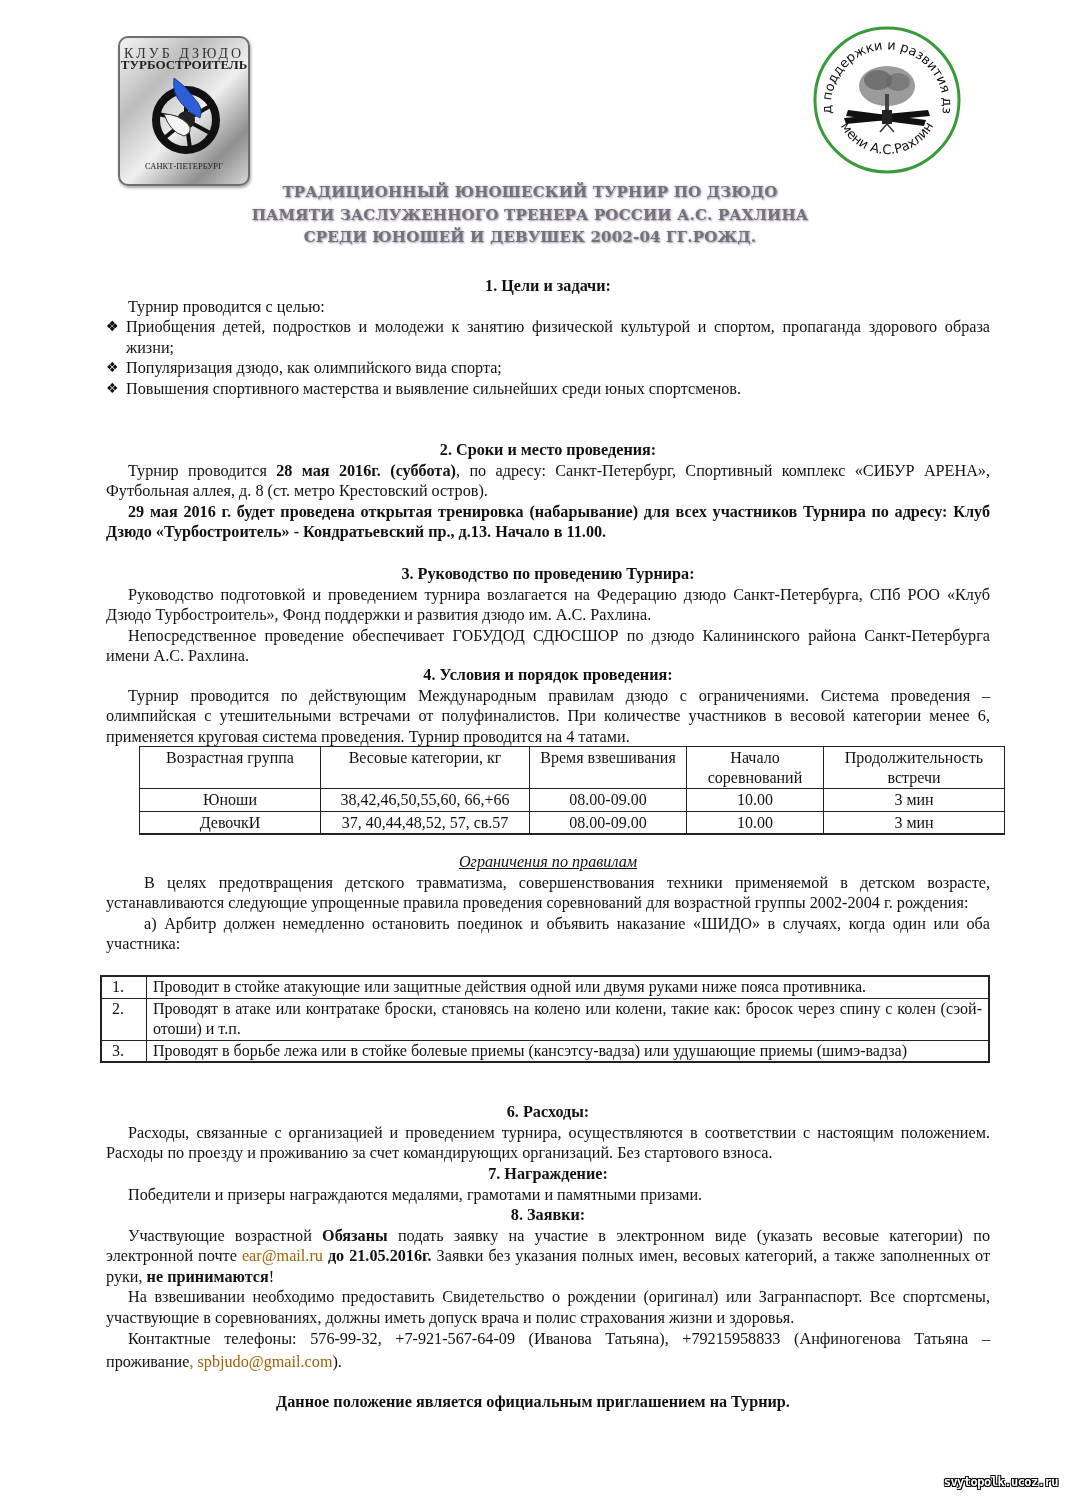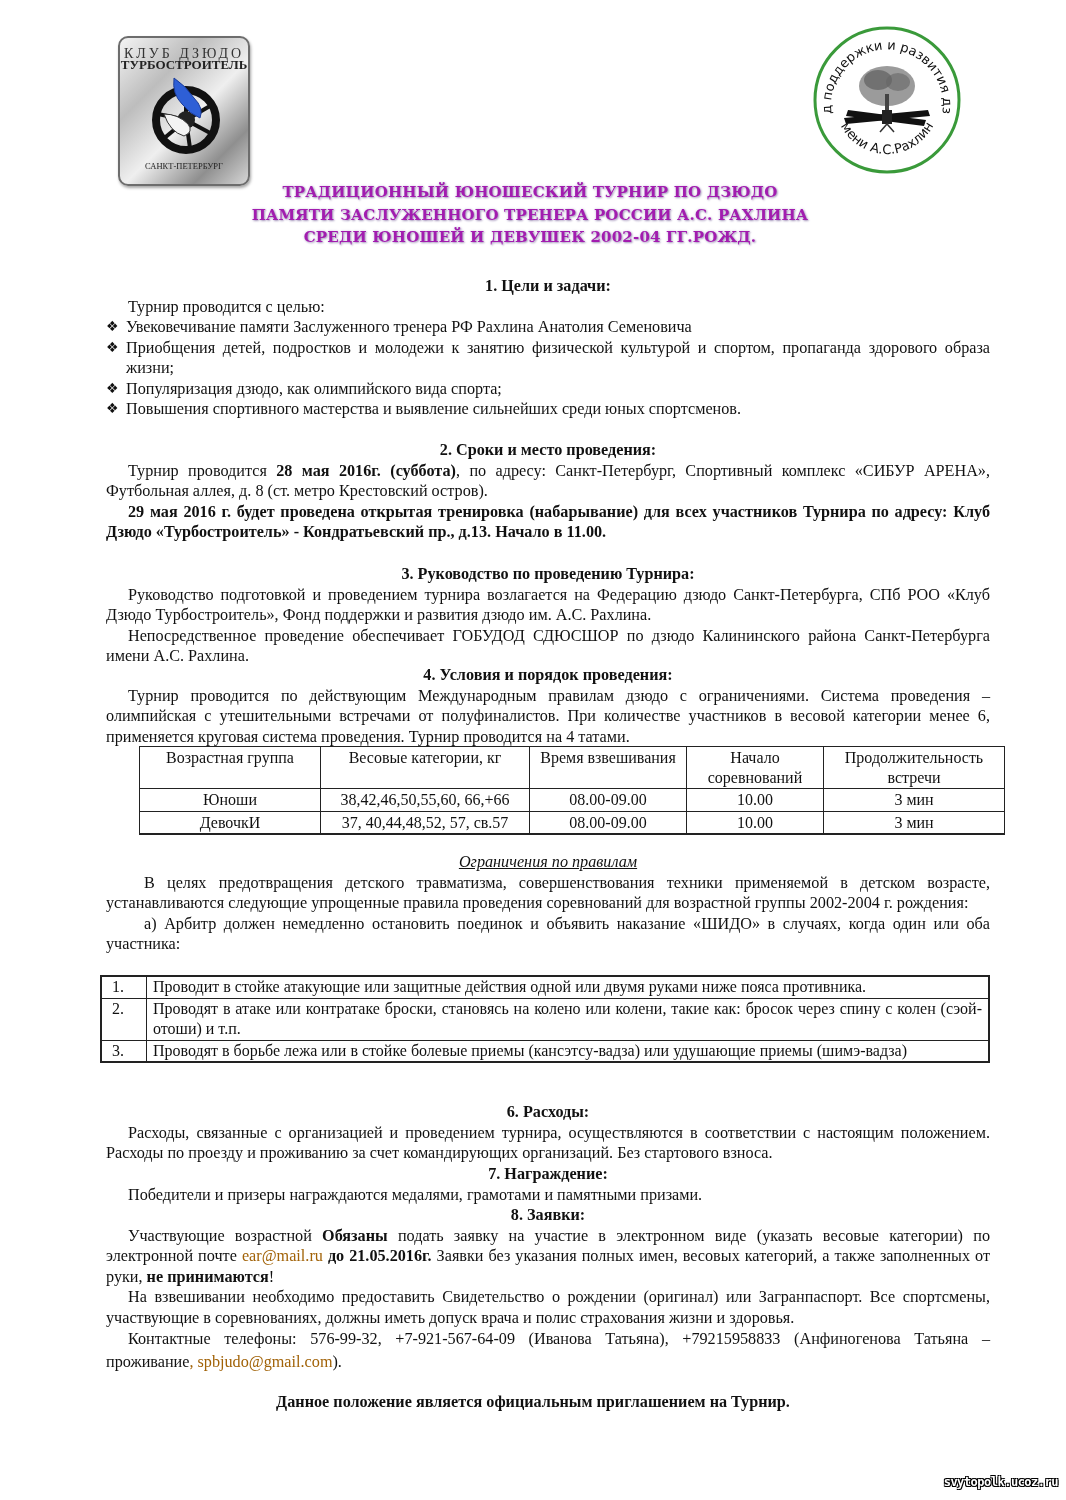--- a/index.html
+++ b/index.html
@@ -25,21 +25,21 @@
   .logo-left svg { position:absolute; left: 14px; top: 36px; }
 
   .logo-right {
     position: absolute; left: 808px; top: 24px; width: 158px; height: 150px;
   }
 
   
   .title {
     position: absolute; left: 230px; top: 181px; width: 600px; text-align: center;
     font-family: "DejaVu Serif", serif; font-weight: bold; font-size: 15px; line-height: 22.5px;
-    color: #a21caf; letter-spacing: 0.2px;
+    color: #737373; letter-spacing: 0.2px;
     text-shadow: 1px 1px 2px #a89bbd, 0 0 3px #d8cfe6;
   }
   .title div { white-space: nowrap; }
 
   
   .blk { position: absolute; left: 106px; width: 884px; }
   .h { text-align: center; font-weight: bold; }
   .p { text-align: justify; text-indent: 22px; }
   .p.indent-lg { text-indent: 38px; }
   b { font-weight: bold; }
@@ -122,21 +122,21 @@
   <div class="title">
     <div>ТРАДИЦИОННЫЙ ЮНОШЕСКИЙ ТУРНИР ПО ДЗЮДО</div>
     <div>ПАМЯТИ ЗАСЛУЖЕННОГО ТРЕНЕРА РОССИИ А.С. РАХЛИНА</div>
     <div>СРЕДИ ЮНОШЕЙ И ДЕВУШЕК 2002-04 ГГ.РОЖД.</div>
   </div>
 
   <div class="blk" style="top:276px;">
     <div class="h">1. Цели и задачи:</div>
     <div style="padding-left:22px;">Турнир проводится с целью:</div>
     <ul class="bullets">
-      <li><span class="bullet">❖</span><span>Увековечивание памяти Заслуженного тренера РФ Рахлина Анатолия Семеновича</span></li>
+      <li><span class="bullet">❖</span></li>
       <li><span class="bullet">❖</span><span>Приобщения детей, подростков и молодежи к занятию физической культурой и спортом, пропаганда здорового образа жизни;</span></li>
       <li><span class="bullet">❖</span><span>Популяризация дзюдо, как олимпийского вида спорта;</span></li>
       <li><span class="bullet">❖</span><span>Повышения спортивного мастерства и выявление сильнейших среди юных спортсменов.</span></li>
     </ul>
   </div>
 
   <div class="blk" style="top:440px;">
     <div class="h">2. Сроки и место проведения:</div>
     <div class="p"><span>Турнир проводится </span><b>28 мая 2016г. (суббота)</b><span>, по адресу: Санкт-Петербург, Спортивный комплекс «СИБУР АРЕНА», Футбольная аллея, д. 8 (ст. метро Крестовский остров).</span></div>
     <div class="p" style="font-weight:bold;">29 мая 2016 г. будет проведена открытая тренировка (набарывание) для всех участников Турнира по адресу: Клуб Дзюдо «Турбостроитель» - Кондратьевский пр., д.13. Начало в 11.00.</div>

